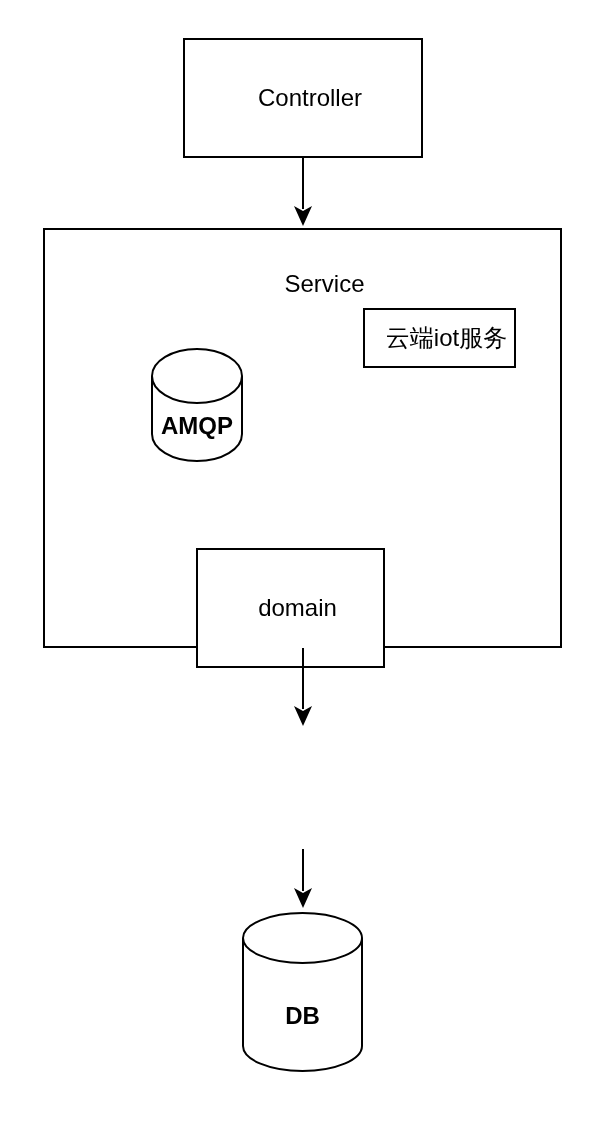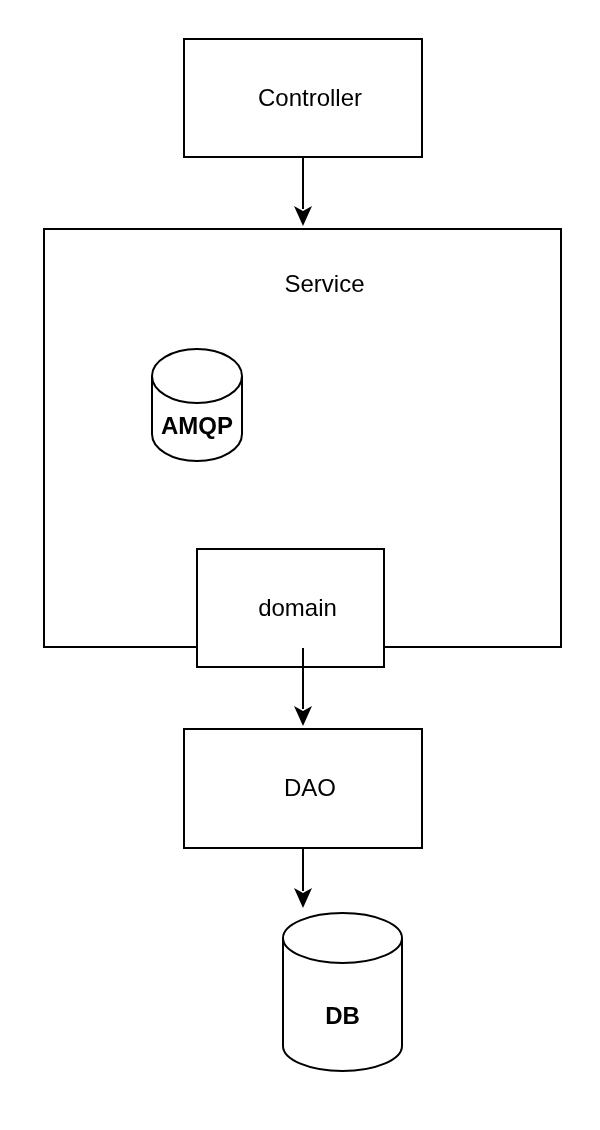--- a/index.html
+++ b/index.html
@@ -55,21 +55,21 @@
   #amqp-label { top: 64px; }
   #db-label   { top: 90px; }
 
   #controller { left: 183px; top: 38px;  width: 240px; height: 120px; }
   #service    { left: 43px;  top: 228px; width: 519px; height: 420px; }
   #cloud-iot  { left: 363px; top: 308px; width: 153px; height: 60px;  }
   #rest       { left: 294px; top: 402px; width: 206px; height: 74px;  }
   #domain     { left: 196px; top: 509px; width: 189px; height: 120px; margin-top: 39px; }
   #dao        { left: 183px; top: 728px; width: 240px; height: 121px; }
   #amqp       { left: 151px; top: 348px; width: 92px;  height: 114px; }
-  #db         { left: 242px; top: 912px; width: 121px; height: 160px; margin-left: 40px; }
+  #db         { left: 242px; top: 912px; width: 121px; height: 160px; }
 
   .edges-overlay {
     position: absolute;
     left: 0; top: 0;
     width: 600px; height: 1130px;
     pointer-events: none;
   }
 </style>
 </head>
 <body>
@@ -77,37 +77,37 @@
 <div class="canvas">
 
   <div id="controller" class="node">
     <span>Controller</span>
   </div>
 
   <div id="service" class="container-node">
     <div class="container-label">Service</div>
   </div>
 
+  <div id="cloud-iot" class="node">
+    <span>云端iot服务</span>
+  </div>
 
   <div id="amqp" class="cylinder">
     <svg width="92" height="114" viewBox="0 0 92 114">
       <path d="M1,28 L1,86 A45,27 0 0 0 91,86 L91,28" fill="#ffffff" stroke="#000000" stroke-width="2"></path>
       <ellipse cx="46" cy="28" rx="45" ry="27" fill="#ffffff" stroke="#000000" stroke-width="2"></ellipse>
     </svg>
     <div id="amqp-label" class="cyl-label">AMQP</div>
   </div>
 
 
   <div id="domain" class="node">
     <span>domain</span>
   </div>
 
-  <div id="dao" class="node">
-    <span>DAO</span>
-  </div>
 
   <div id="db" class="cylinder">
     <svg width="121" height="160" viewBox="0 0 121 160">
       <path d="M1,26 L1,134 A59.5,25 0 0 0 120,134 L120,26" fill="#ffffff" stroke="#000000" stroke-width="2"></path>
       <ellipse cx="60.5" cy="26" rx="59.5" ry="25" fill="#ffffff" stroke="#000000" stroke-width="2"></ellipse>
     </svg>
     <div id="db-label" class="cyl-label">DB</div>
   </div>
 
   <svg class="edges-overlay" viewBox="0 0 600 1130">

